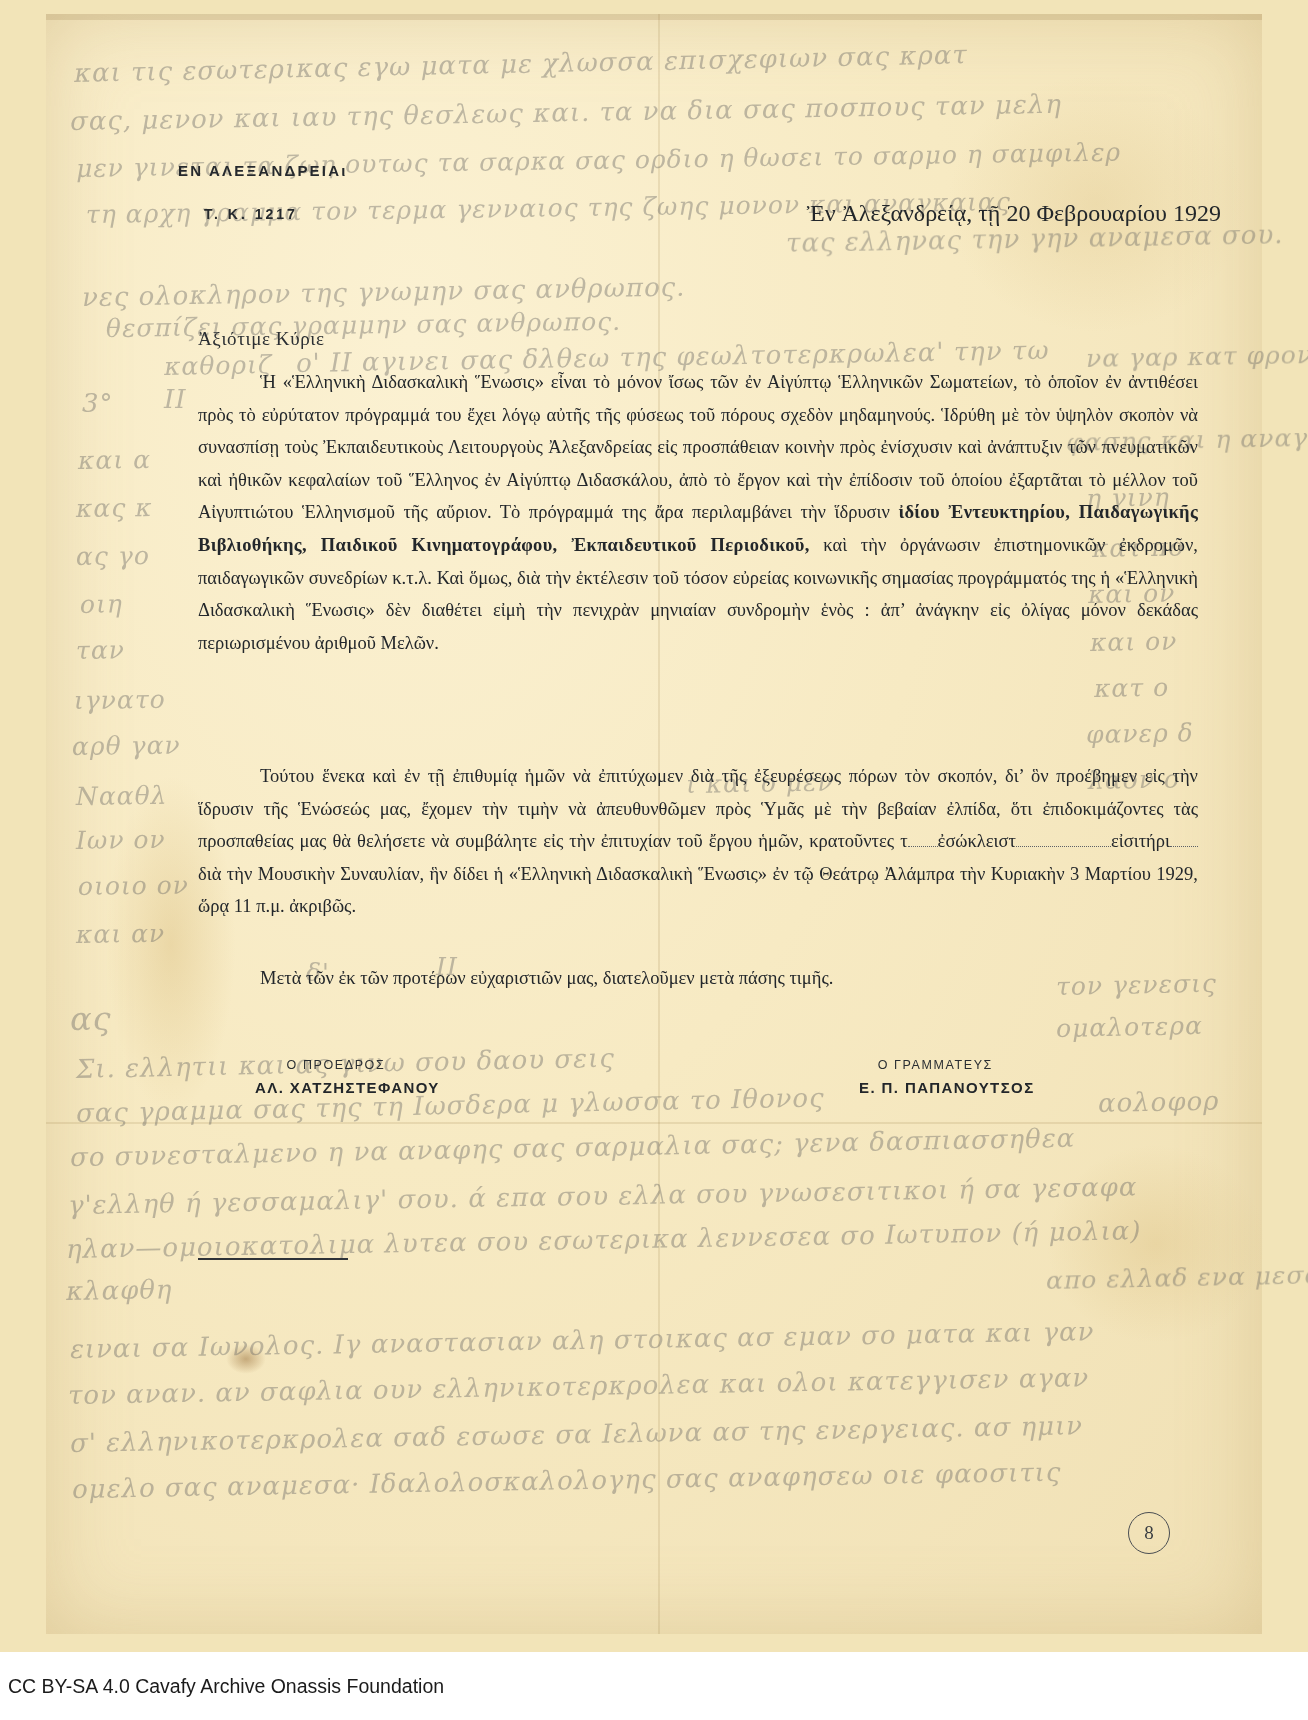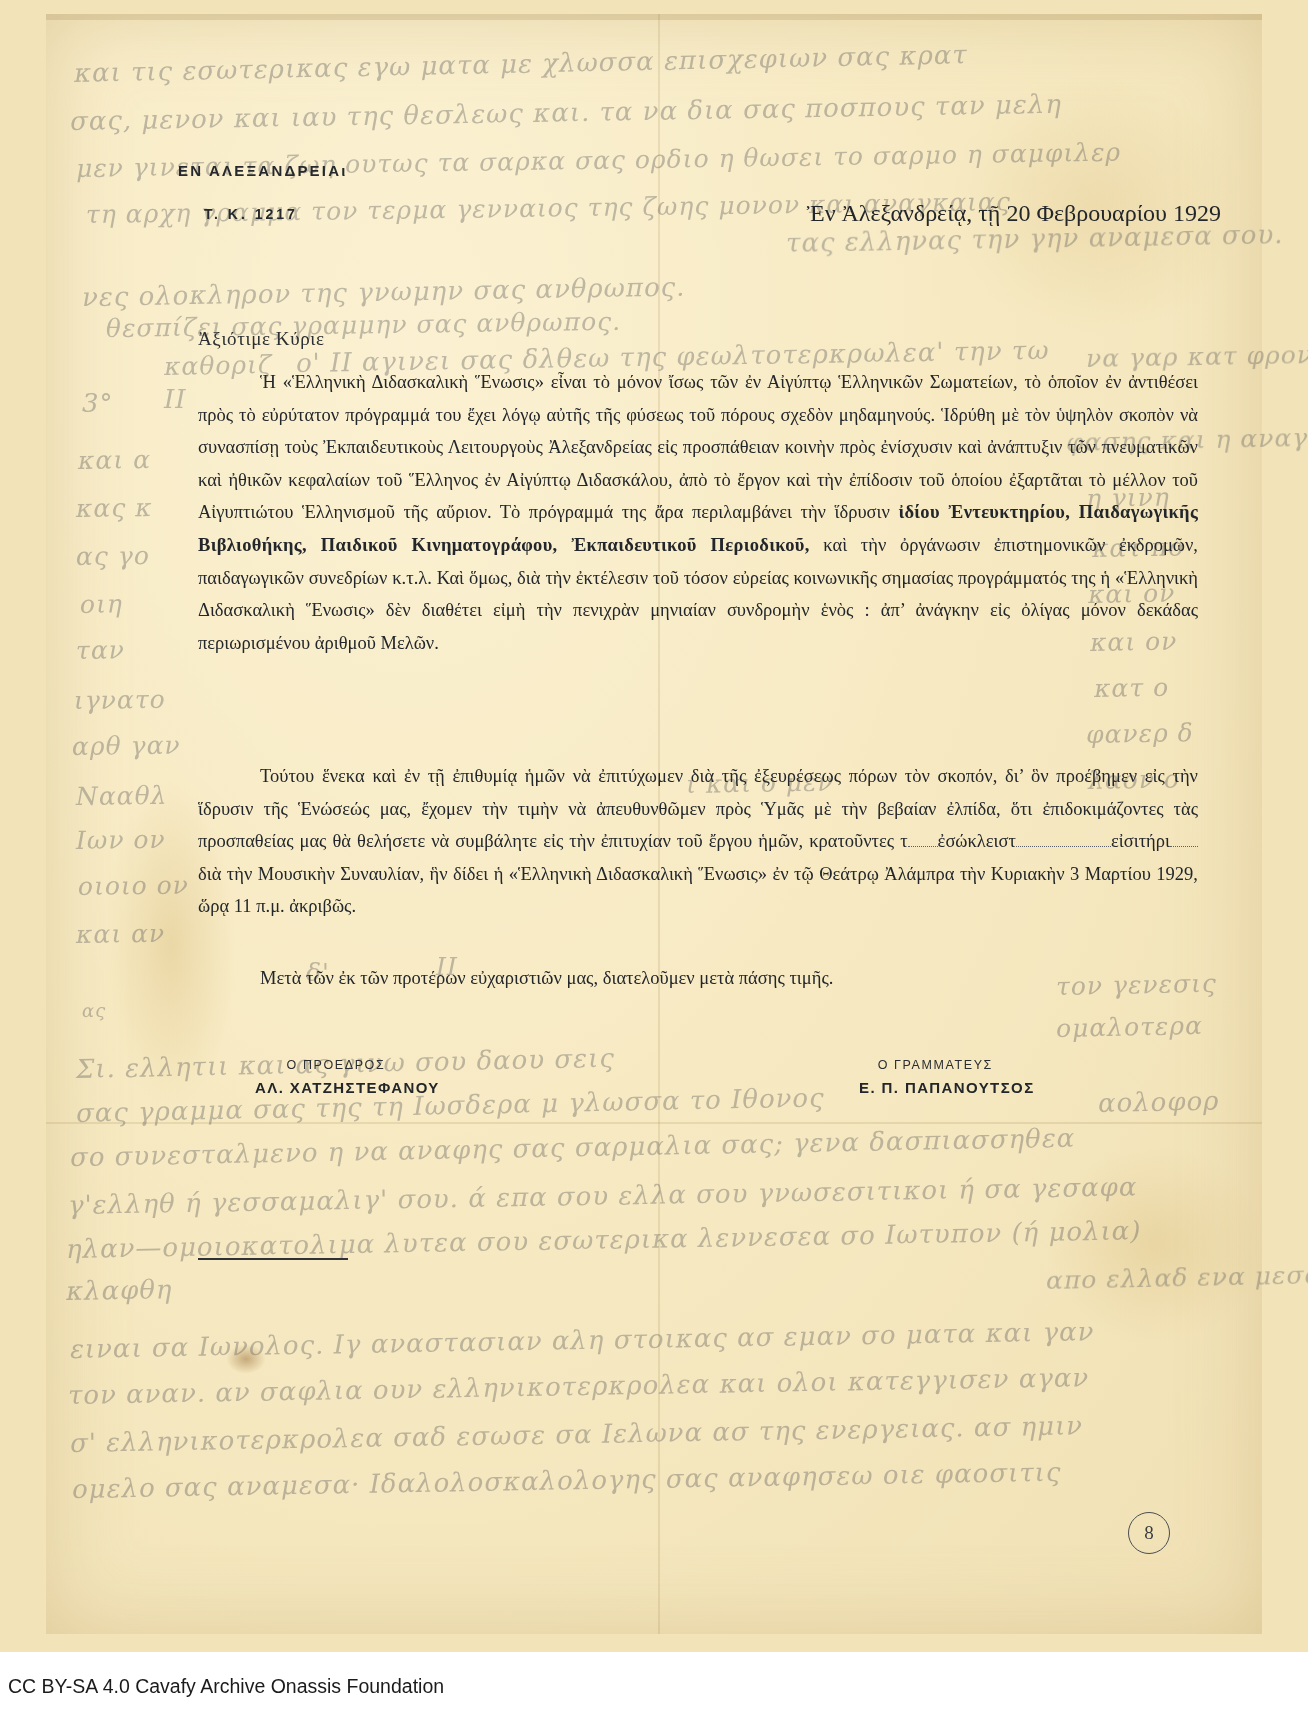--- a/index.html
+++ b/index.html
@@ -258,21 +258,21 @@
         <div class="hw" style="left: 1040px; top: 706px; font-size: 25px; transform: rotate(-1deg);">φανερ δ</div>
         <div class="hw" style="left: 30px; top: 768px; font-size: 25px; transform: rotate(-0.8deg);">Νααθλ</div>
         <div class="hw" style="left: 640px; top: 756px; font-size: 25px; transform: rotate(-1deg);">ι και ο μεν</div>
         <div class="hw" style="left: 1042px; top: 752px; font-size: 25px; transform: rotate(-1deg);">λαον ο</div>
         <div class="hw" style="left: 30px; top: 812px; font-size: 25px; transform: rotate(-0.8deg);">Ιων ον</div>
         <div class="hw" style="left: 32px; top: 858px; font-size: 25px; transform: rotate(-0.8deg);">οιοιο ον</div>
         <div class="hw" style="left: 30px; top: 906px; font-size: 25px; transform: rotate(-0.8deg);">και αν</div>
         <div class="hw" style="left: 260px; top: 944px; font-size: 25px; transform: rotate(0deg);">δ'</div>
         <div class="hw" style="left: 390px; top: 938px; font-size: 25px; transform: rotate(0deg);">ΙΙ</div>
         <div class="hw" style="left: 1010px; top: 958px; font-size: 25px; transform: rotate(-1.2deg);">τον γενεσις</div>
-        <div class="hw" style="left: 36px; top: 986px; font-size: 18px; transform: rotate(-0.8deg);">ας</div>
+        <div class="hw" style="left: 24px; top: 986px; font-size: 32px; transform: rotate(-0.8deg);">ας</div>
         <div class="hw" style="left: 1010px; top: 1000px; font-size: 25px; transform: rotate(-1.2deg);">ομαλοτερα</div>
         <div class="hw" style="left: 30px; top: 1040px; font-size: 26px; transform: rotate(-1.2deg);">Σι. ελλητιι   και ας γινω σου δαου σεις</div>
         <div class="hw" style="left: 30px; top: 1084px; font-size: 26px; transform: rotate(-1.2deg);">σας γραμμα σας της τη Ιωσδερα μ γλωσσα το Ιθονος</div>
         <div class="hw" style="left: 1052px; top: 1074px; font-size: 26px; transform: rotate(-1.2deg);">αολοφορ</div>
         <div class="hw" style="left: 24px; top: 1128px; font-size: 26px; transform: rotate(-1.1deg);">σο συνεσταλμενο η να αναφης σας σαρμαλια σας; γενα δασπιασσηθεα</div>
         <div class="hw" style="left: 22px; top: 1176px; font-size: 26px; transform: rotate(-1deg);">γ'ελληθ ή γεσσαμαλιγ' σου. ά επα σου ελλα σου γνωσεσιτικοι ή σα γεσαφα</div>
         <div class="hw" style="left: 20px; top: 1220px; font-size: 26px; transform: rotate(-1deg);">ηλαν—ομοιοκατολιμα λυτεα σου εσωτερικα λεννεσεα σο Ιωτυπον (ή μολια)</div>
         <div class="hw" style="left: 20px; top: 1262px; font-size: 26px; transform: rotate(-1deg);">κλαφθη</div>
         <div class="hw" style="left: 1000px; top: 1252px; font-size: 25px; transform: rotate(-1.2deg);">απο ελλαδ ενα μεσα σαδ αναμεσα σα</div>
         <div class="hw" style="left: 24px; top: 1320px; font-size: 26px; transform: rotate(-1deg);">ειναι σα Ιωνολος.   Ιγ αναστασιαν αλη στοικας  ασ εμαν σο ματα και γαν</div>

